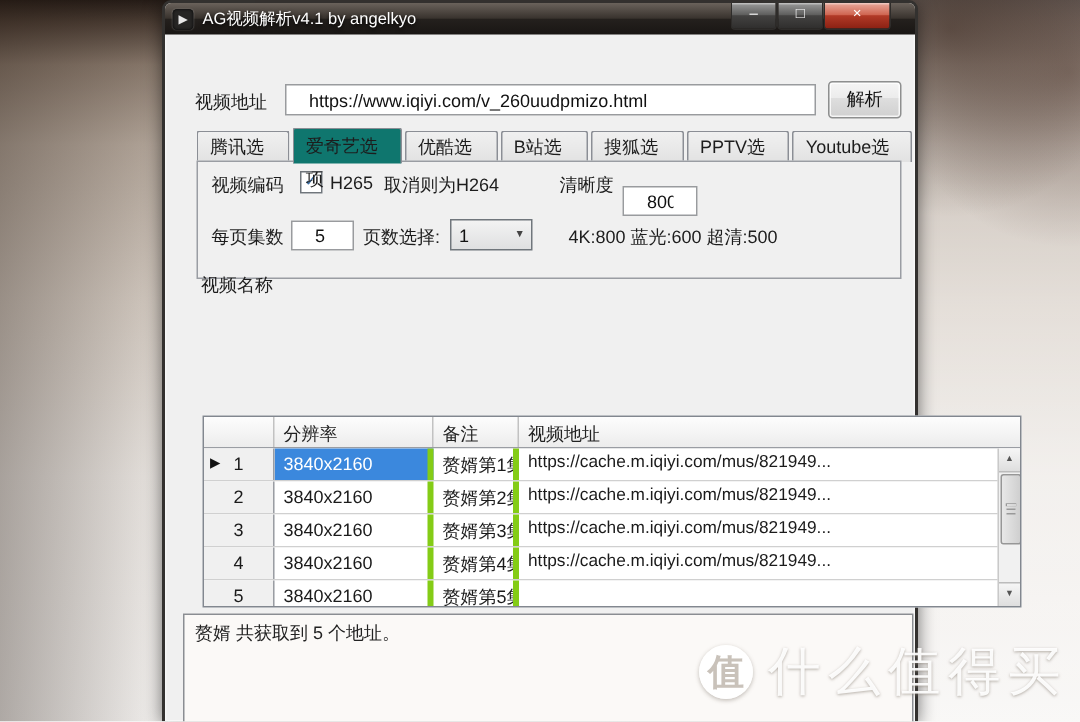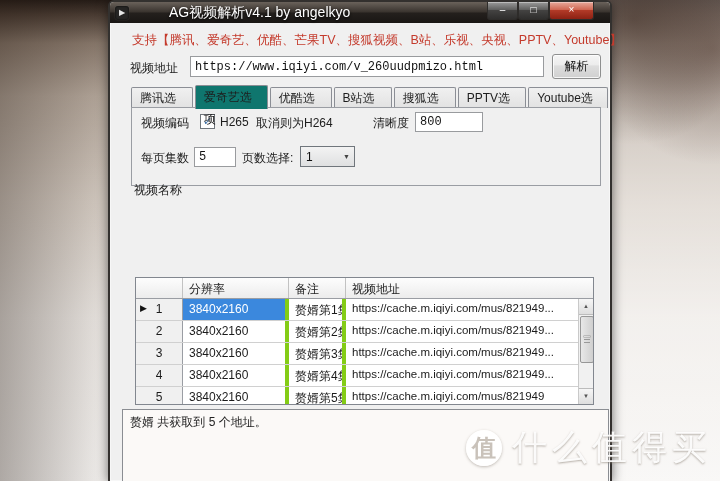--- a/index.html
+++ b/index.html
@@ -15,31 +15,31 @@
   .window{position:absolute;left:108px;top:0;width:504px;height:481px;
     background:#f0f0f0;border:2px solid rgba(25,22,20,.88);border-bottom:none;
     border-radius:6px 6px 0 0;box-shadow:0 2px 12px rgba(0,0,0,.55), inset 0 0 0 1px rgba(255,255,255,.45);
     box-sizing:border-box;}
   .titlebar{position:absolute;left:0;top:0;width:100%;height:21px;
     background:linear-gradient(180deg,#6a625b,#39332e 48%,#24201d 52%,#191614);
     border-radius:4px 4px 0 0;display:flex;align-items:center;}
   .app-icon{width:14px;height:14px;margin:0 6px 0 5px;background:#262524;border-radius:3px;
     box-shadow:inset 0 0 2px #000,0 0 1px rgba(255,255,255,.3);color:#e8e8e8;font-size:8px;
     display:flex;align-items:center;justify-content:center;}
-  .title-text{color:#fff;font-size:14px;text-shadow:0 1px 3px #000;white-space:nowrap;margin-left:34px;}
+  .title-text{color:#fff;font-size:11px;text-shadow:0 1px 3px #000;white-space:nowrap;}
   .cap-group{position:absolute;right:16px;top:0;display:flex;}
   .cap{height:17px;border:1px solid #2e2c2a;border-top:none;color:#fff;font-size:10px;line-height:15px;
     text-align:center;border-radius:0 0 3px 3px;box-shadow:inset 0 1px 0 rgba(255,255,255,.35);cursor:default;}
   .cap.min,.cap.max{width:29px;background:linear-gradient(180deg,#9b9b9b,#60605f 45%,#434241 50%,#2f2e2d);}
   .cap.close{width:43px;background:linear-gradient(180deg,#e8a99b,#d06753 45%,#b13a27 50%,#8c2113);}
   
   .support{position:absolute;left:22px;top:30px;font-size:12.5px;color:#c43a2c;white-space:nowrap;}
   .lbl{position:absolute;font-size:12px;color:#1d1d1d;white-space:nowrap;}
   .tbox{position:absolute;background:#fff;border:1px solid #999b9e;font-size:12px;color:#111;
-    padding:0 4px;box-sizing:border-box;outline:none;font-family:Liberation Mono, monospace;}
+    padding:0 15px;box-sizing:border-box;outline:none;font-family:Liberation Sans, sans-serif;}
   .btn{position:absolute;background:linear-gradient(180deg,#f5f5f5,#ececec 45%,#dedede 46%,#d0d0d0);
     border:1px solid #8e8f8f;border-radius:3px;box-shadow:inset 0 0 0 1px rgba(255,255,255,.8);
     font-size:12px;color:#111;display:flex;align-items:center;justify-content:center;cursor:default;}
   
   .tabs{position:absolute;left:21px;top:84px;height:22px;display:flex;align-items:flex-end;}
   .tab{border:1px solid #8b8e95;border-bottom:none;background:linear-gradient(180deg,#f0f0f0,#e2e2e2);
     height:20px;line-height:20px;padding:0 8px;font-size:12px;color:#1d1d1d;margin-right:2px;
     border-radius:2px 2px 0 0;cursor:default;}
   .tab.active{background:#0f766e;height:23px;line-height:22px;margin-bottom:-1px;position:relative;z-index:3;}
   .panel{position:absolute;left:21px;top:105px;width:470px;height:79px;border:1px solid #9a9da3;
@@ -49,21 +49,21 @@
   .combo{position:absolute;border:1px solid #70767c;background:linear-gradient(180deg,#f3f3f3,#dfe0e1);
     font-size:12px;color:#111;display:flex;align-items:center;box-sizing:border-box;}
   .combo .val{flex:1;padding-left:5px;}
   .combo .arr{width:15px;text-align:center;font-size:7px;color:#444;}
   
   .namebox{position:absolute;left:26px;top:216px;width:458px;height:23px;background:#fdfdfd;
     border:1px solid #5a8fb5;box-sizing:border-box;display:flex;align-items:center;padding-left:2px;}
   .caret{width:1px;height:15px;background:#222;margin-right:1px;}
   .nametext{font-size:12.5px;color:#d2542b;}
   
-  .grid{position:absolute;left:25px;top:275px;width:459px;height:128px;border:1px solid #82878f;
+  .grid{position:absolute;left:25px;top:275px;width:546px;height:128px;border:1px solid #82878f;
     background:#fff;box-sizing:border-box;overflow:hidden;}
   .g-head{display:flex;height:21px;background:linear-gradient(180deg,#fdfdfd,#ececec);
     border-bottom:1px solid #9a9da3;box-sizing:border-box;}
   .g-head .hc{font-size:12px;color:#222;padding:3px 0 0 6px;border-right:1px solid #c2c2c2;box-sizing:border-box;}
   .c-sel{width:47px;}  .c-res{width:106px;} .c-note{width:57px;} .c-url{width:233px;}
   .g-row{display:flex;height:22px;border-bottom:1px solid #d0d0d0;box-sizing:border-box;background:#fff;}
   .g-row .cell{font-size:12px;color:#1b1b1b;padding:3px 0 0 6px;border-right:4px solid #84cc16;
     box-sizing:border-box;white-space:nowrap;overflow:hidden;}
   .g-row .rowhead{background:#f0f0f0;border-right:1px solid #9a9da3;position:relative;
     text-align:center;padding-left:0;}
@@ -100,21 +100,20 @@
     <div class="titlebar">
       <div class="app-icon">▶</div>
       <div class="title-text">AG视频解析v4.1 by angelkyo</div>
       <div class="cap-group">
         <div class="cap min">–</div>
         <div class="cap max">□</div>
         <div class="cap close">×</div>
       </div>
     </div>
 
-    <div class="support">支持【腾讯、爱奇艺、优酷、芒果TV、搜狐视频、B站、乐视、央视、PPTV、Youtube】</div>
 
     <div class="lbl" style="left:20px;top:58px;">视频地址</div>
     <input class="tbox" style="left: 80px; top: 54px; width: 354px; height: 21px;" value="https://www.iqiyi.com/v_260uudpmizo.html">
     <div class="btn" style="left:442px;top:52px;width:47px;height:23px;">解析</div>
 
     <div class="tabs" id="tabs-host">
         <div class="tab">腾讯选项</div>
         <div class="tab active">爱奇艺选项</div>
         <div class="tab">优酷选项</div>
         <div class="tab">B站选项</div>
@@ -123,29 +122,30 @@
         <div class="tab">Youtube选项</div>
       </div>
 
     <div class="panel"></div>
 
     <div class="lbl" style="left:31px;top:113px;">视频编码</div>
     <div class="chk" style="left:90px;top:112px;">✓</div>
     <div class="lbl" style="left:110px;top:113px;">H265</div>
     <div class="lbl" style="left:146px;top:113px;">取消则为H264</div>
     <div class="lbl" style="left:263px;top:113px;">清晰度</div>
-    <input class="tbox" style="left: 305px; top: 110px; width: 68px; height: 20px;" value="800">
+    <input class="tbox" style="left: 305px; top: 122px; width: 50px; height: 20px;" value="800">
 
     <div class="lbl" style="left:31px;top:148px;text-align:center;">每页集数</div>
     <input class="tbox" style="left: 84px; top: 145px; width: 42px; height: 20px;" value="5">
     <div class="lbl" style="left:132px;top:148px;">页数选择:</div>
     <div class="combo" style="left:190px;top:144px;width:55px;height:21px;">
       <span class="val">1</span>
       <span class="arr">▼</span>
     </div>
+    <div class="lbl" style="left:269px;top:148px;">4K:800 蓝光:600 超清:500</div>
 
     <div class="lbl" style="left:24px;top:180px;">视频名称</div>
 
     <div class="grid">
       <div class="g-head">
         <div class="hc c-sel"></div>
         <div class="hc c-res">分辨率</div>
         <div class="hc c-note">备注</div>
         <div class="hc c-url" style="border-right:none;">视频地址</div>
       </div>
@@ -190,21 +190,20 @@
     <div class="cell c-url" style="border-right:none;">https://cache.m.iqiyi.com/mus/821949...</div>
   </div>
 
   <div class="g-row">
     <div class="cell rowhead c-sel">
       <span class="arrow"></span>
       <span>5</span>
     </div>
     <div class="cell c-res">3840x2160</div>
     <div class="cell c-note">赘婿第5集</div>
-    <div class="cell c-url" style="border-right:none;">https://cache.m.iqiyi.com/mus/821949</div>
   </div>
 </div>
       <div class="vsb">
         <div class="sbtn">▲</div>
         <div class="thumb"></div>
         <div class="sbtn sdn">▼</div>
       </div>
     </div>
 
     <div class="logbox">赘婿 共获取到 5 个地址。</div>

